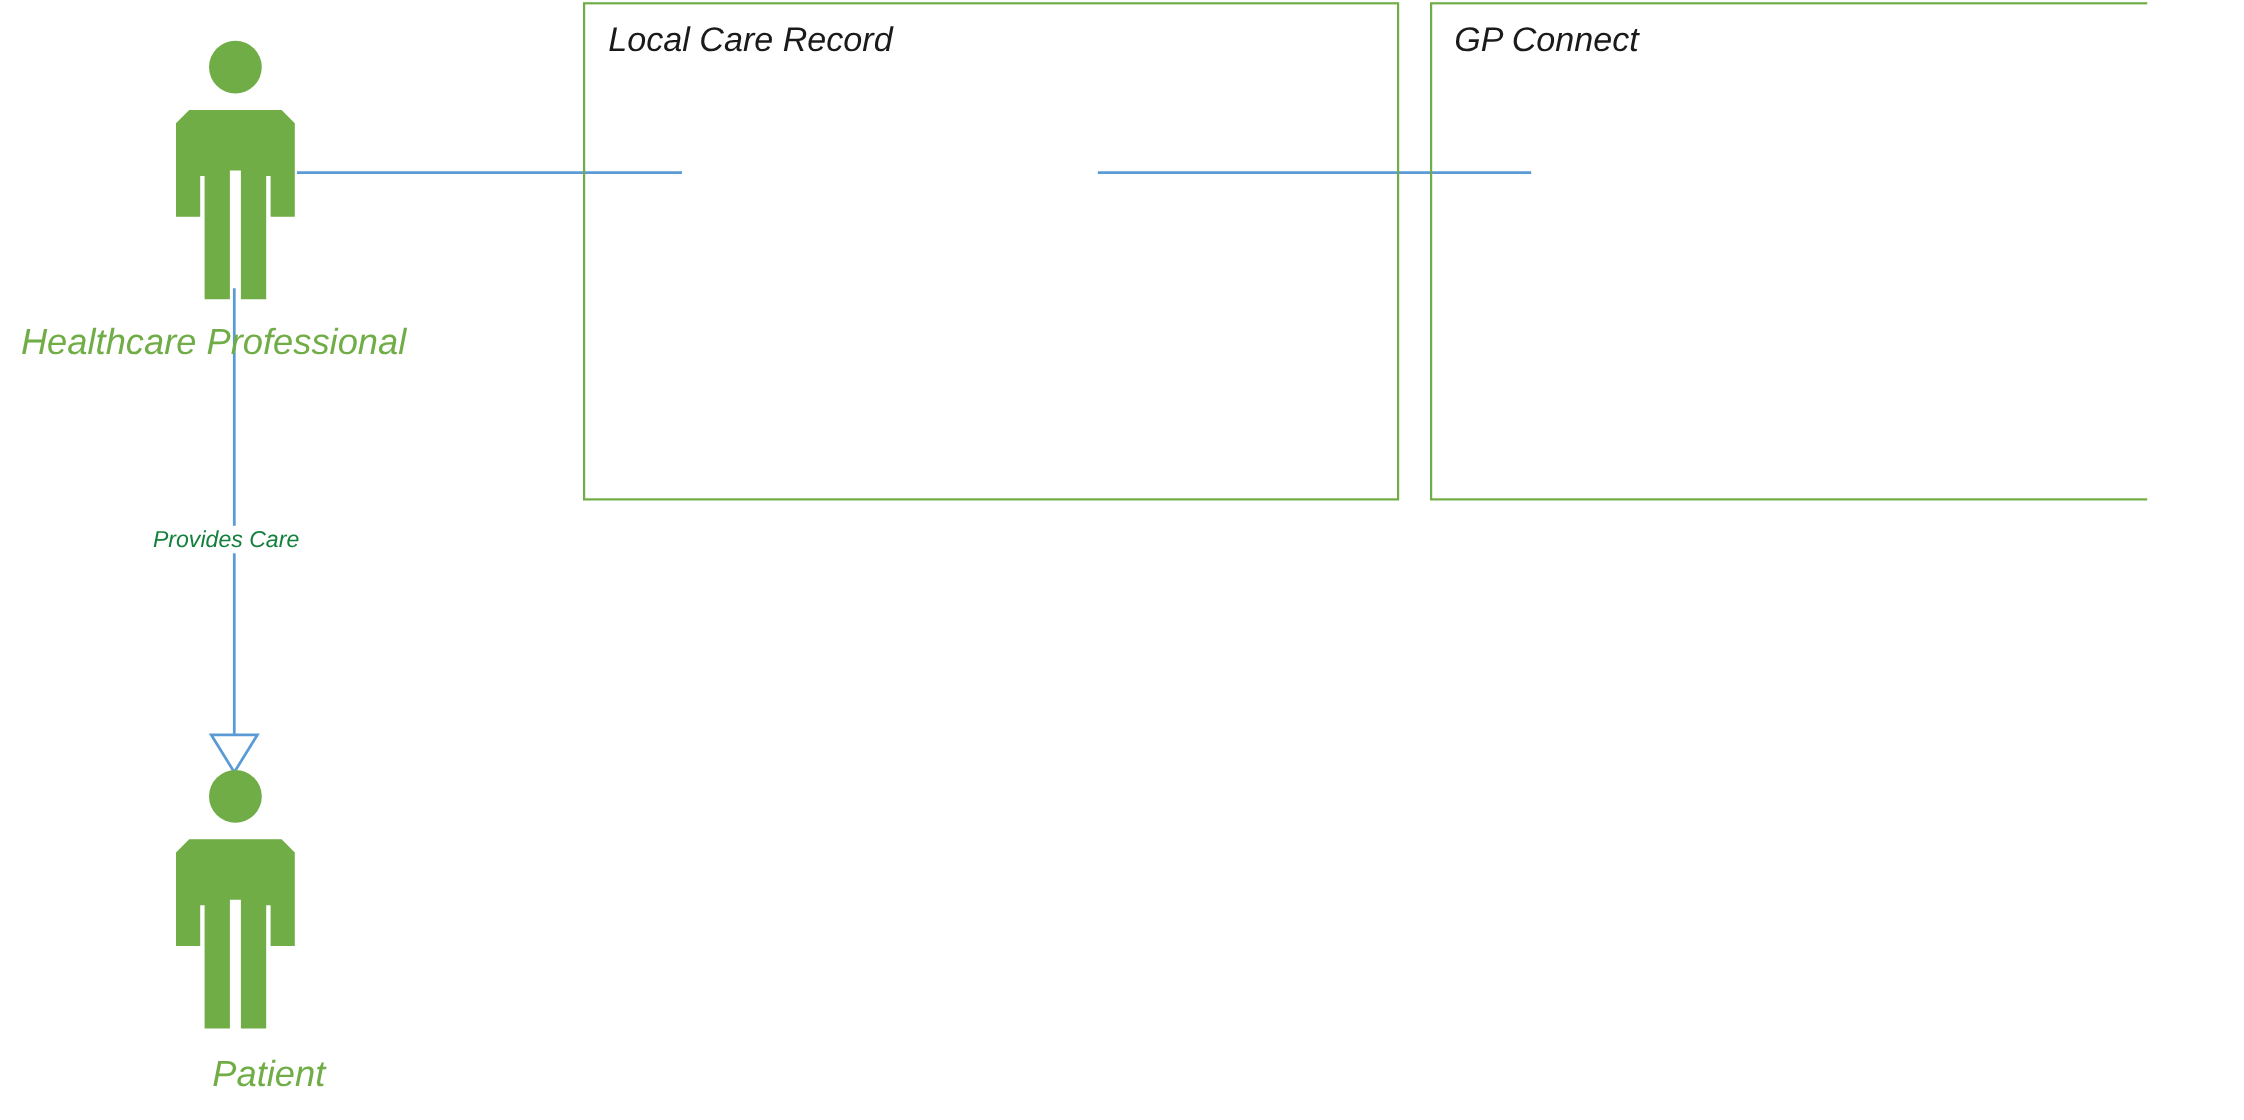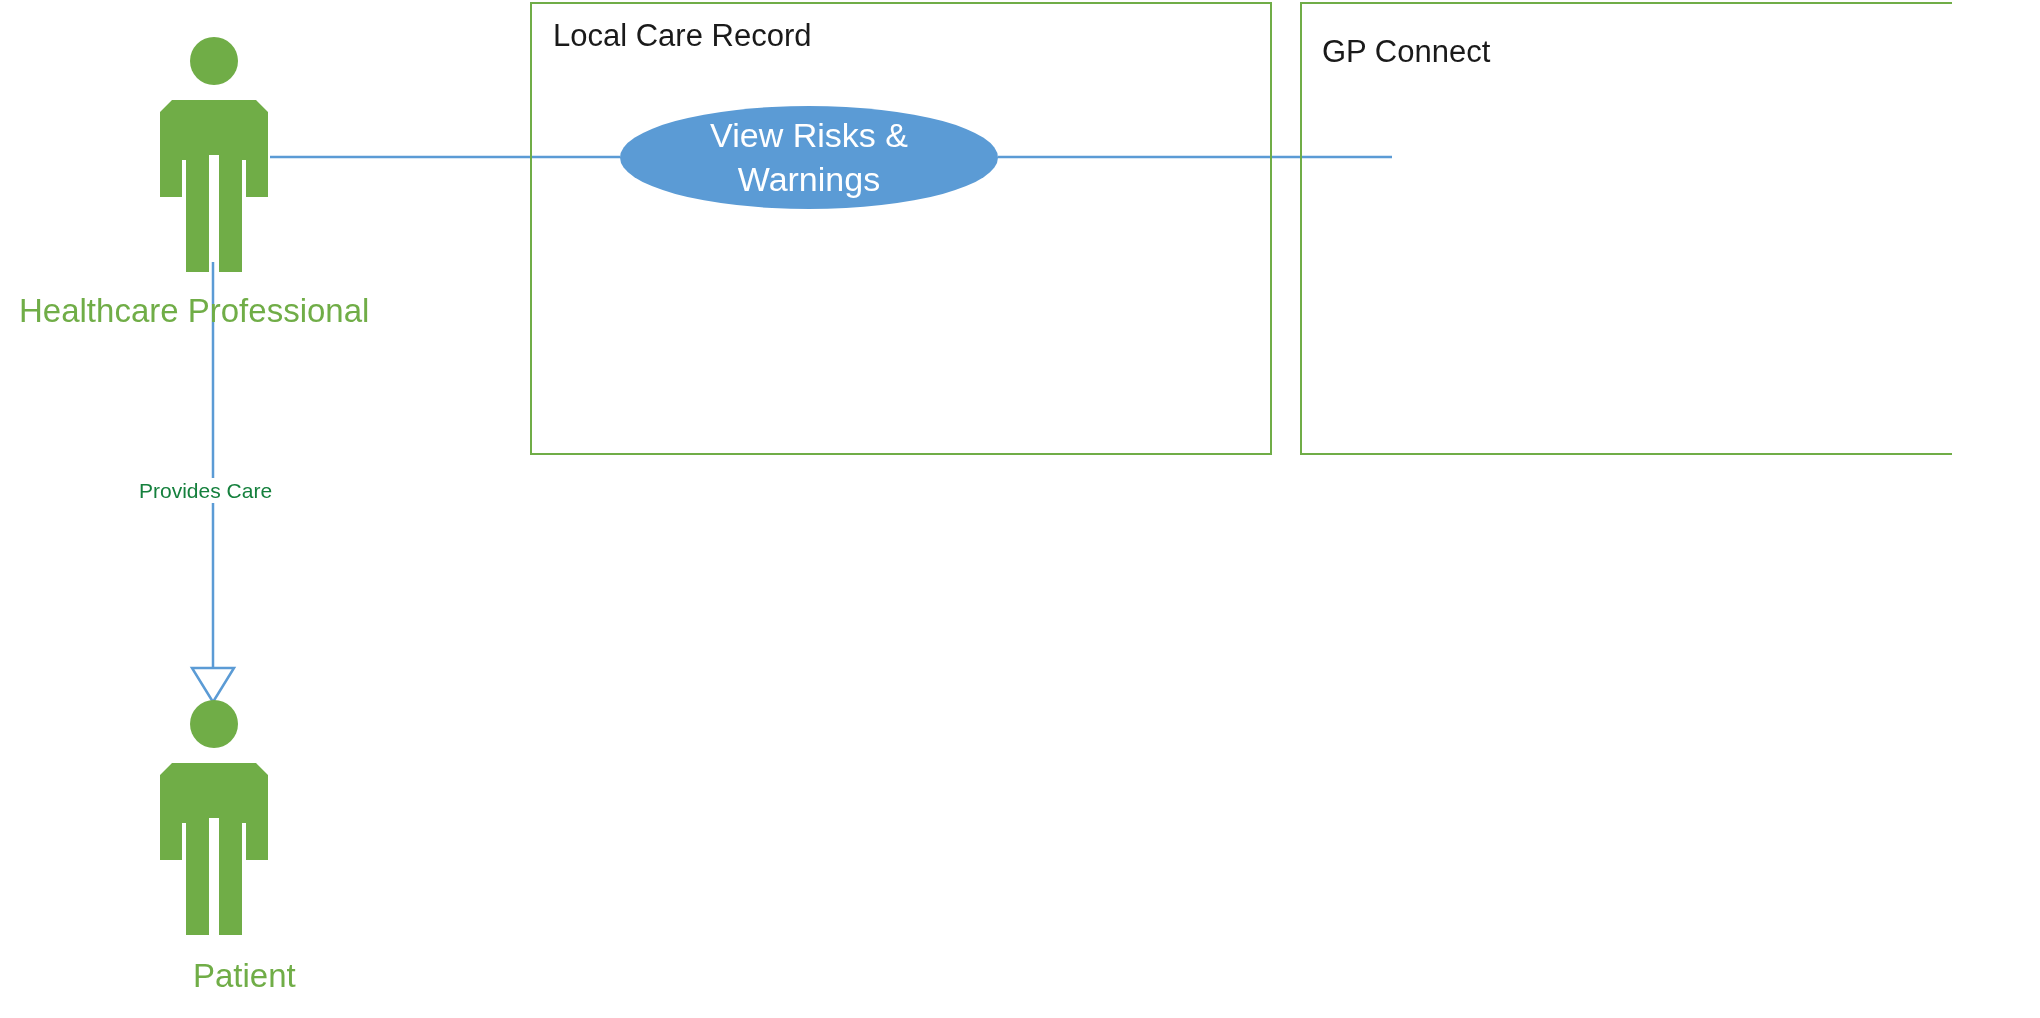--- a/index.html
+++ b/index.html
@@ -9,20 +9,21 @@
   }
   body {
     font-family: "Liberation Sans", sans-serif;
   }
   #canvas {
     position: relative;
     width: 1952px;
     height: 1018px;
     background: #ffffff;
     overflow: hidden;
+    font-style: italic;
   }
   .svg-layer {
     position: absolute;
     left: 0;
     top: 0;
     width: 2040px;
     height: 1018px;
   }
   
   .system-box {
@@ -141,28 +142,22 @@
                L 182 860
                L 160 860
                Z" fill="#70AD47"></path>
     </g>
   </svg>
 
   <div class="system-box" style="left:530px; top:2px; width:742px; height:453px;"></div>
   <div class="system-title" style="left:553px; top:20px;">Local Care Record</div>
 
   <div class="system-box" style="left:1300px; top:2px; width:737px; height:453px;"></div>
-  <div class="system-title" style="left:1322px; top:36px;">GP Connect</div>
+  <div class="system-title" style="left:1322px; top:20px;">GP Connect</div>
 
-  <div class="usecase" style="left:620px; top:106px; width:378px; height:103px;">
-    <div class="usecase-label">
-      <span>View Risks &amp;</span><br>
-      <span>Warnings</span>
-    </div>
-  </div>
 
 
   <div class="actor-label" style="left:19px; top:294px;text-align:center;">Healthcare Professional</div>
 
   <div class="actor-label" style="left:155px; top:959px;margin-left:38px;">Patient</div>
 
   <div class="assoc-label" style="left:135px; top:478px;">Provides Care</div>
 
   <div class="actor-hit" style="left:158px; top:36px; width:116px; height:240px;"></div>
   <div class="actor-hit" style="left:158px; top:699px; width:116px; height:240px;"></div>

